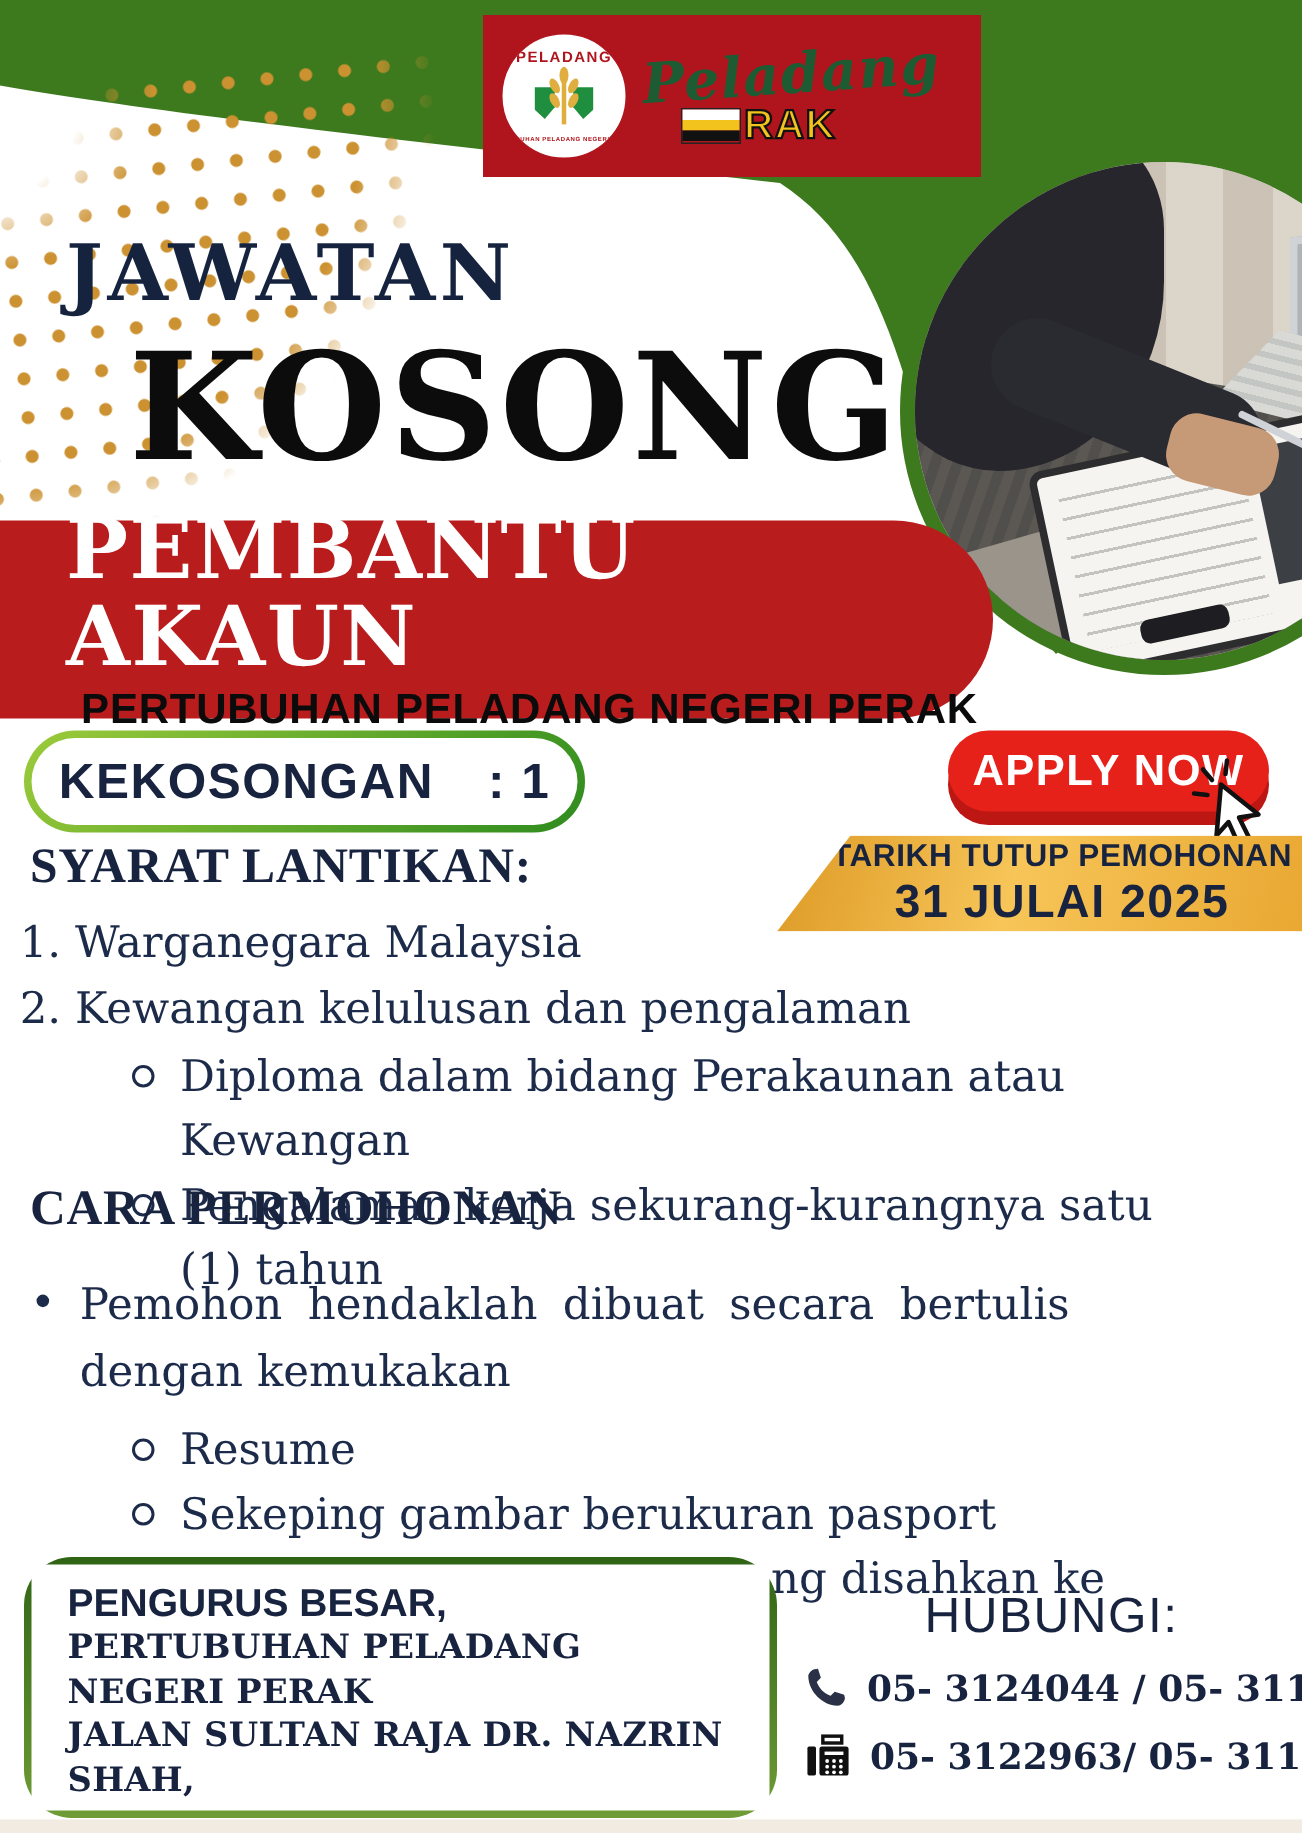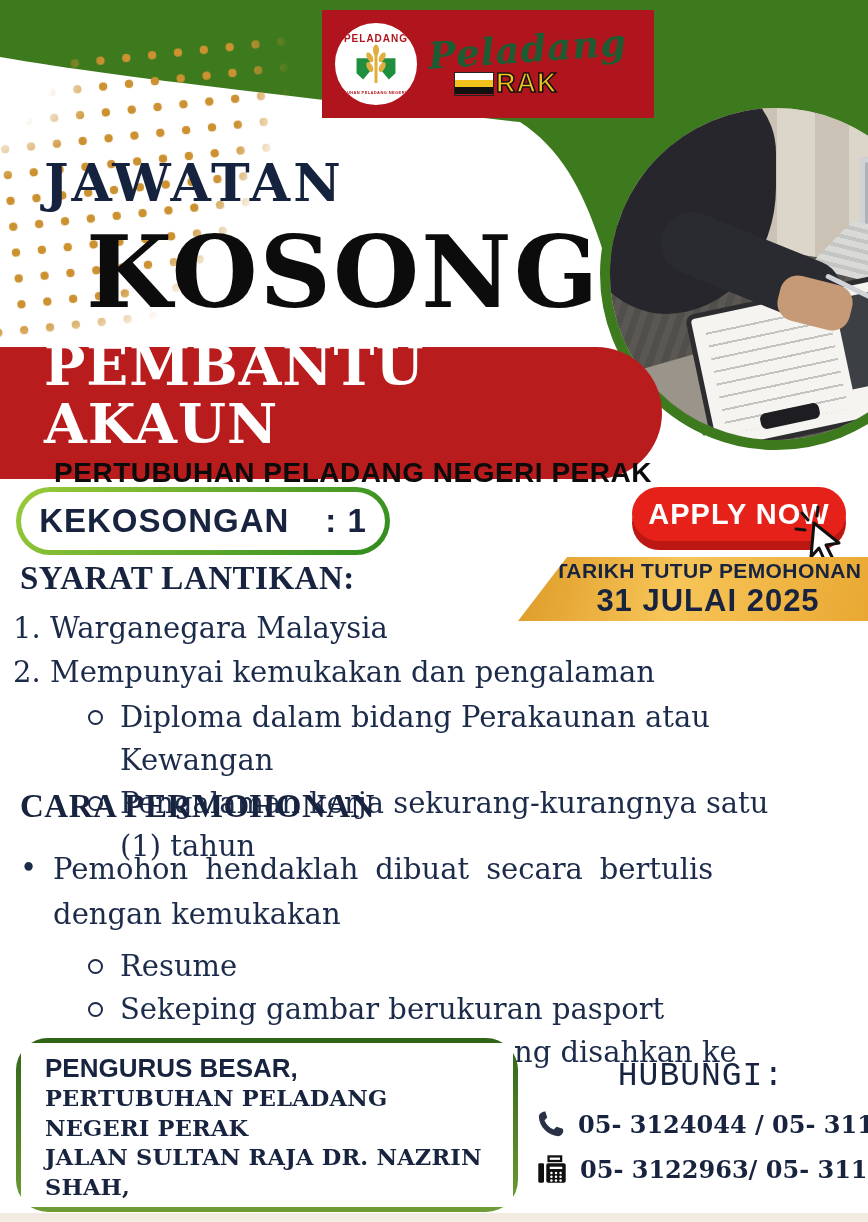--- a/index.html
+++ b/index.html
@@ -173,21 +173,21 @@
   }
   .addr {
     width:100%; height:100%; background:#fff; border-radius:8px;
     padding:10px 20px 8px 24px; color:#17233f;
   }
   .addr .a1 { font-family:"Liberation Sans",sans-serif; font-weight:800; font-size:26px; }
   .addr .aL { font-family:"DejaVu Serif",serif; font-weight:bold; font-size:22.5px; line-height:1.32; letter-spacing:.2px; }
 
   
   .contact { position:absolute; left:536px; top:1058px; width:330px; color:#17233f; }
-  .contact .hub { font-family:Liberation Mono, monospace; font-size:33px; text-align:center; letter-spacing:1px; }
+  .contact .hub { font-family:Liberation Sans, sans-serif; font-size:33px; text-align:center; letter-spacing:1px; }
   .contact .row { display:flex; align-items:center; gap:12px; margin-top:14px; }
   .contact .num { font-family:"DejaVu Serif",serif; font-weight:bold; font-size:24px; white-space:nowrap; }
   .contact svg { flex-shrink:0; }
 
   .bottom-strip { position:absolute; left:0; bottom:0; width:100%; height:9px; background:#f1ebe1; }
 </style>
 </head>
 <body>
 
 <div class="poster">
@@ -271,21 +271,21 @@
 
   <div class="deadline">
     <div class="dl1">TARIKH TUTUP PEMOHONAN</div>
     <div class="dl2">31 JULAI 2025</div>
   </div>
 
   <div class="syarat">
     <div class="section-h">SYARAT LANTIKAN:</div>
     <ol>
       <li>Warganegara Malaysia</li>
-      <li>Mempunyai kemukakan dan pengalaman</li>
+      <li>Kewangan kelulusan dan pengalaman</li>
     </ol>
     <ul class="circle-list">
       <li>Diploma dalam bidang Perakaunan atau Kewangan</li>
       <li>Pengalaman kerja sekurang-kurangnya satu (1) tahun</li>
     </ul>
   </div>
 
   <div class="cara">
     <div class="section-h">CARA PERMOHONAN</div>
     <div class="bullet-row">

